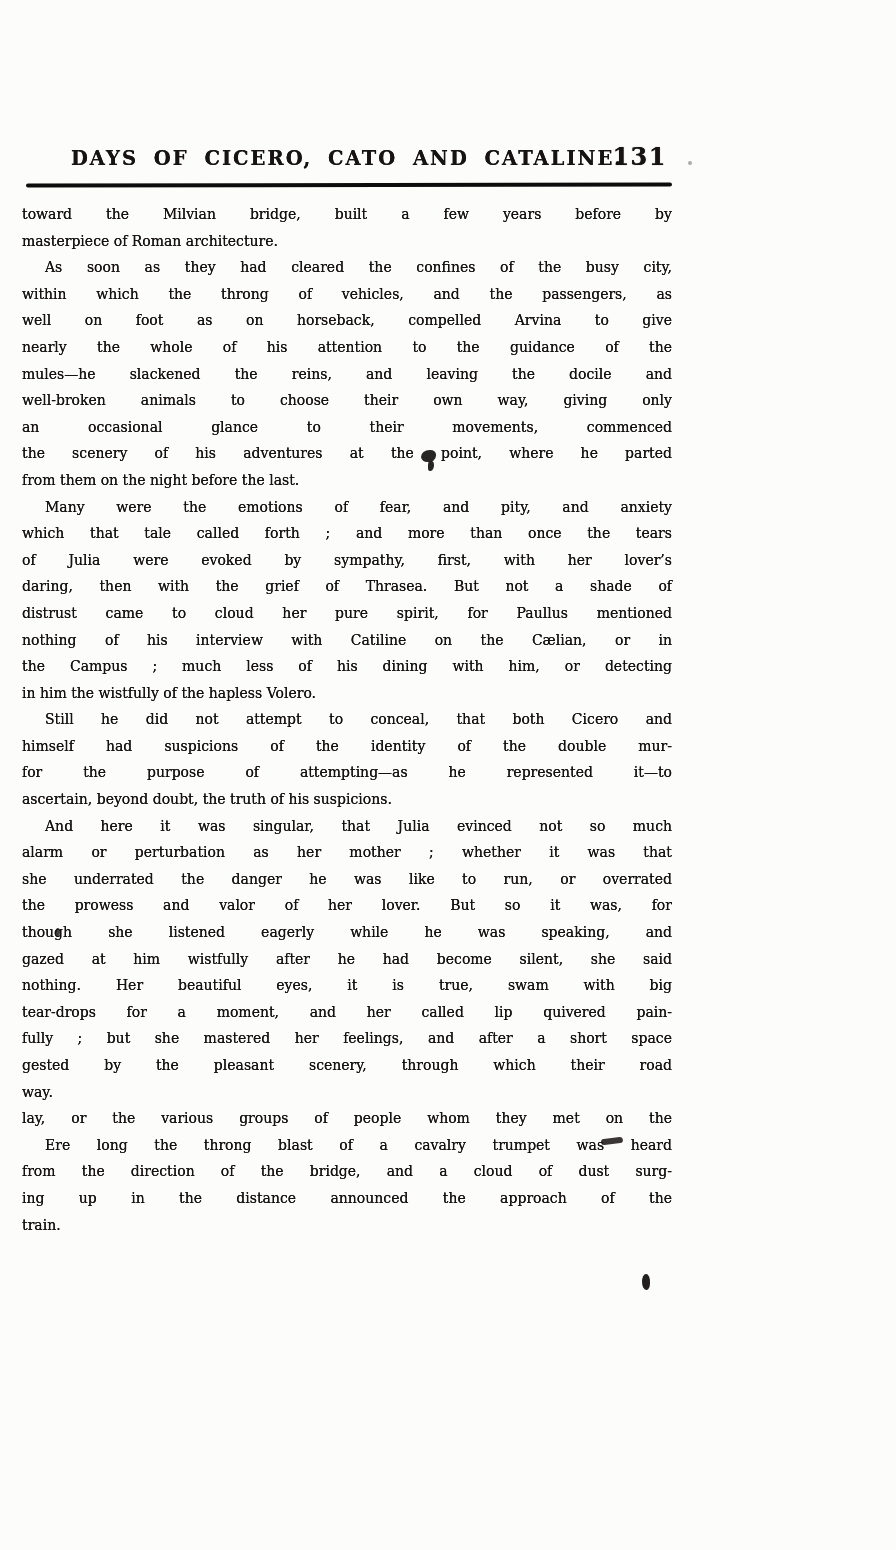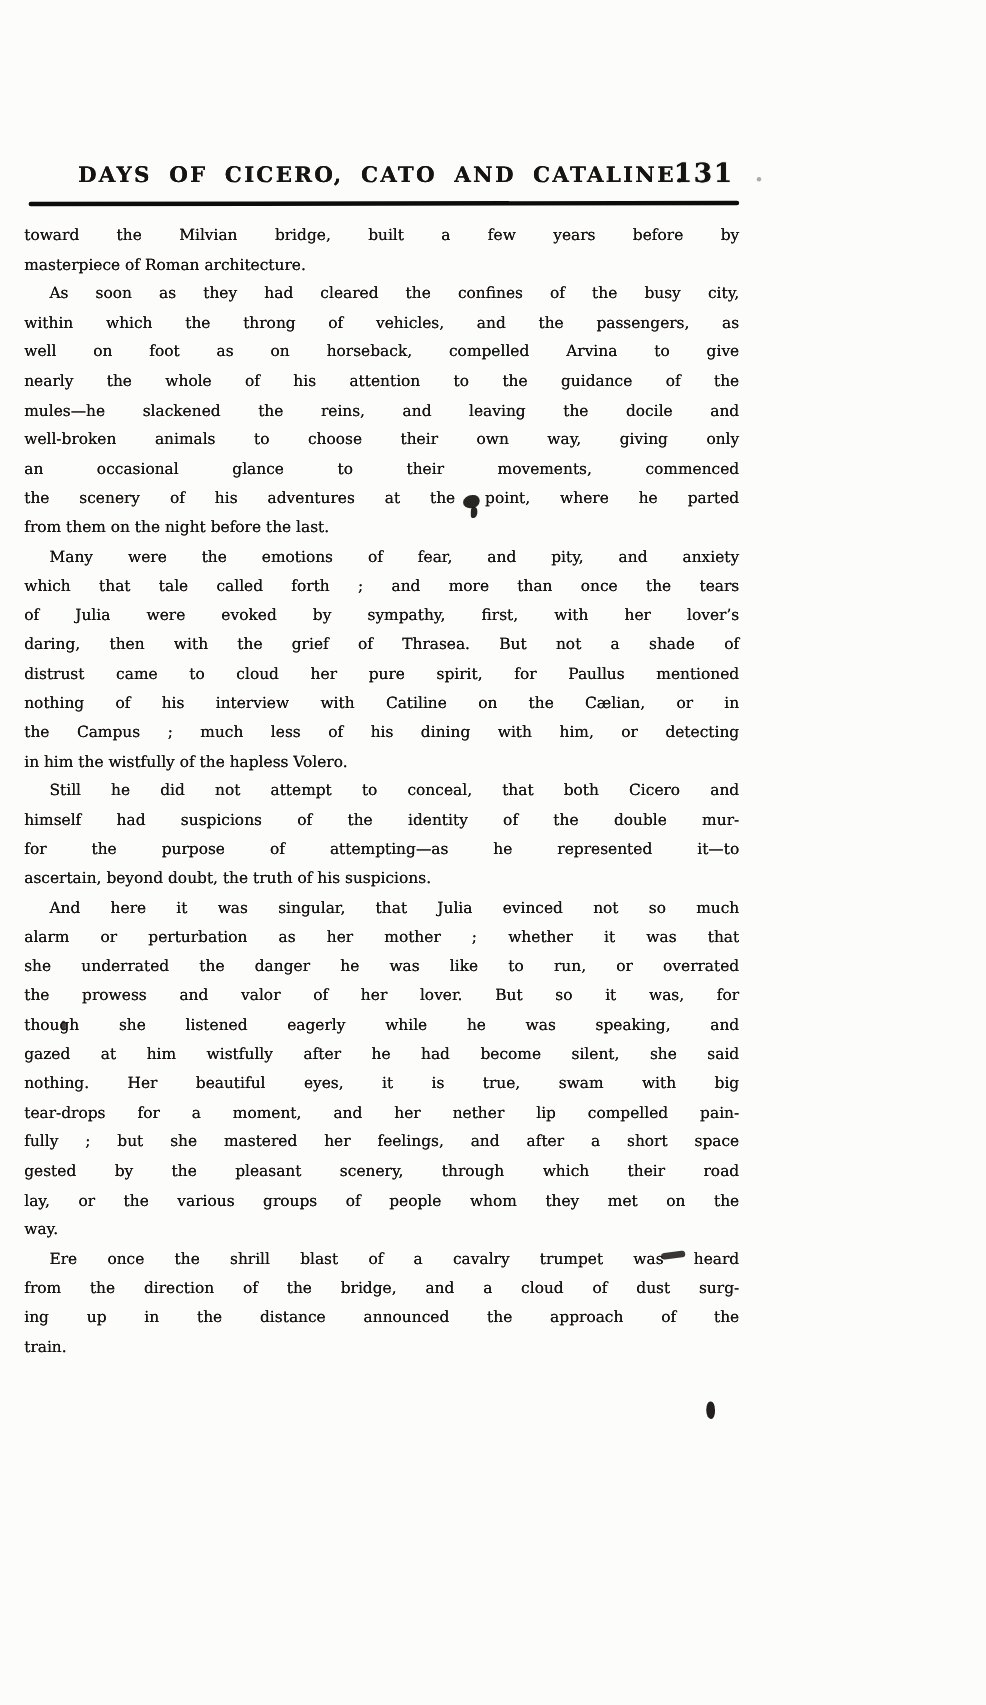--- a/index.html
+++ b/index.html
@@ -128,26 +128,26 @@
       <div class="line">himself had suspicions of the identity of the double mur-</div>
       <div class="line">for the purpose of attempting—as he represented it—to</div>
       <div class="line last">ascertain, beyond doubt, the truth of his suspicions.</div>
       <div class="line indent">And here it was singular, that Julia evinced not so much</div>
       <div class="line">alarm or perturbation as her mother ; whether it was that</div>
       <div class="line">she underrated the danger he was like to run, or overrated</div>
       <div class="line">the prowess and valor of her lover. But so it was, for</div>
       <div class="line">though she listened eagerly while he was speaking, and</div>
       <div class="line">gazed at him wistfully after he had become silent, she said</div>
       <div class="line">nothing. Her beautiful eyes, it is true, swam with big</div>
-      <div class="line">tear-drops for a moment, and her nether lip compelled pain-</div>
+      <div class="line">tear-drops for a moment, and her called lip quivered pain-</div>
       <div class="line">fully ; but she mastered her feelings, and after a short space</div>
       <div class="line">gested by the pleasant scenery, through which their road</div>
+      <div class="line last">way.</div>
       <div class="line">lay, or the various groups of people whom they met on the</div>
-      <div class="line last">way.</div>
-      <div class="line indent">Ere once the shrill blast of a cavalry trumpet was heard</div>
+      <div class="line indent">Ere long the throng blast of a cavalry trumpet was heard</div>
       <div class="line">from the direction of the bridge, and a cloud of dust surg-</div>
       <div class="line">ing up in the distance announced the approach of the</div>
       <div class="line last">train.</div>
     </main>
 
   <span class="artifact a-blot-movements"></span>
   <span class="artifact a-blot-movements-tail"></span>
   <span class="artifact a-scribble-road"></span>
   <span class="artifact a-drop-the"></span>
   <span class="artifact a-speck-header"></span>

